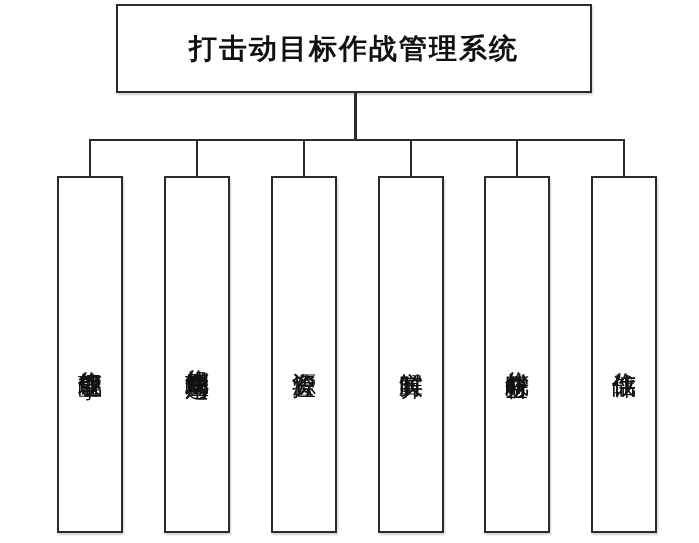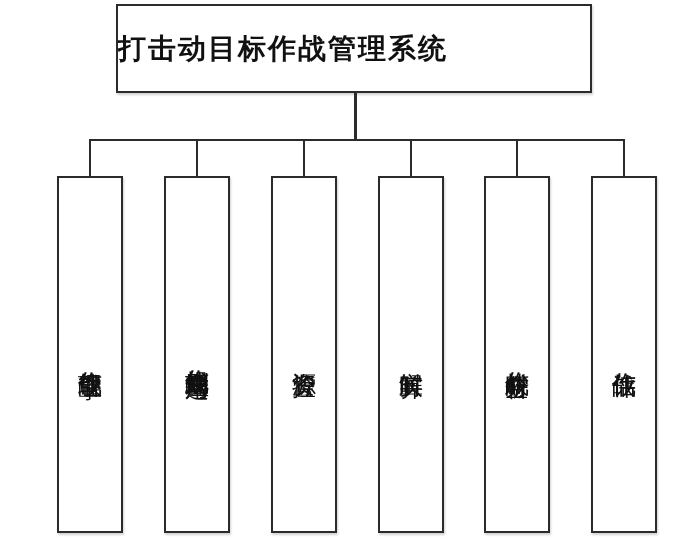--- a/index.html
+++ b/index.html
@@ -20,21 +20,21 @@
     position: absolute;
     left: 116px;
     top: 4px;
     width: 476px;
     height: 89px;
     box-sizing: border-box;
     border: 2px solid #2b2b2b;
     background: #ffffff;
     display: flex;
     align-items: center;
-    justify-content: flex-start;
+    justify-content: center;
     box-shadow: 1px 2px 2px rgba(0,0,0,0.18);
   }
   .root-box .root-label {
     font-size: 28px;
     font-weight: bold;
     color: #111111;
     letter-spacing: 2px;
     white-space: nowrap;
   }
   

